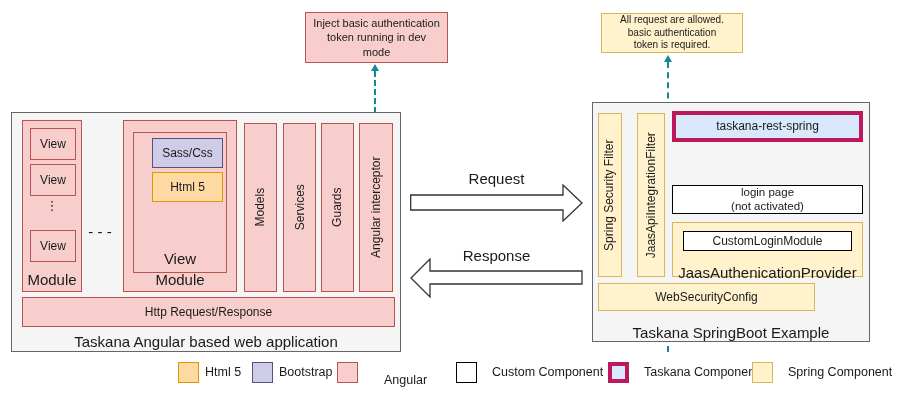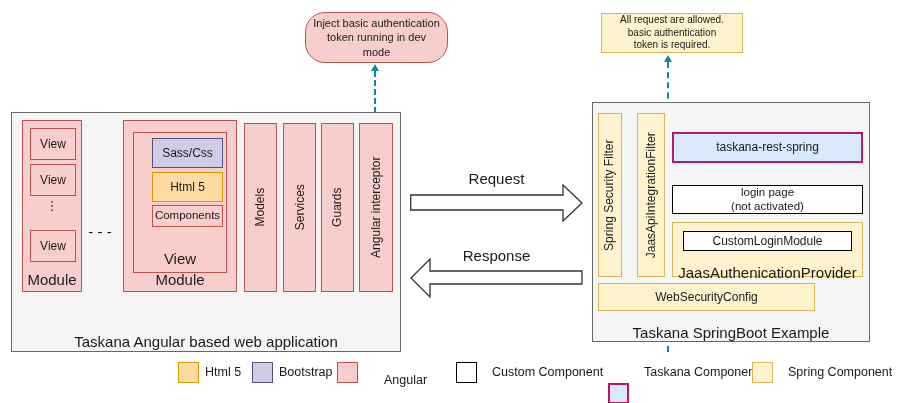--- a/index.html
+++ b/index.html
@@ -5,21 +5,21 @@
   html,body{margin:0;padding:0;background:#ffffff;}
   .canvas{
     position:relative;width:900px;height:403px;overflow:hidden;
     font-family:"Liberation Sans","DejaVu Sans",sans-serif;color:#1a1a1a;
     background:#ffffff;
   }
   .box{position:absolute;box-sizing:border-box;display:flex;align-items:center;
        justify-content:center;text-align:center;font-size:12px;line-height:1.2;}
   .pink{background:#f8cecc;border:1px solid #b85450;}
   .yellow{background:#fff2cc;border:1px solid #d6b656;}
-  .blue{background:#dae8fc;border:2px solid #be185d;margin-top:21px;}
+  .blue{background:#dae8fc;border:4px solid #be185d;}
   .whiteb{background:#ffffff;border:1px solid #000000;}
   .orange{background:#ffd9a3;border:1px solid #d79b00;}
   .purple{background:#cecce6;border:1px solid #56517e;}
   .gray{background:#f5f5f5;border:1px solid #666666;}
   .label{position:absolute;box-sizing:border-box;text-align:center;font-size:15px;}
   .note{font-size:11px;line-height:1.28;padding:2px;}
   .note span{display:block;}
   .vcol .rot{transform:rotate(-90deg);white-space:nowrap;font-size:12px;}
   .dash-v{position:absolute;width:0;border-left:2px dashed #18859a;}
   .arrow-up{position:absolute;width:0;height:0;
@@ -29,21 +29,21 @@
   .block-arrow polygon{fill:#ffffff;stroke:#333333;stroke-width:1.3;}
   .swatch{position:absolute;width:21px;height:21px;box-sizing:border-box;}
   .legend-label{position:absolute;font-size:12.5px;}
   .vdots{font-size:13px;letter-spacing:0;line-height:0.55;}
 </style>
 </head>
 <body>
 
 <div class="canvas">
 
-  <div class="box pink note" style="left:305px;top:12px;width:143px;height:51px;flex-direction:column;border-radius:20px;">
+  <div class="box pink note" style="left:305px;top:12px;width:143px;height:51px;flex-direction:column;">
     <span>Inject basic authentication</span>
     <span>token running in dev</span>
     <span>mode</span>
   </div>
   <div class="box yellow note" style="left:601px;top:13px;width:142px;height:40px;flex-direction:column;font-size:10px;">
     <span>All request are allowed.</span>
     <span>basic authentication</span>
     <span>token is required.</span>
   </div>
 
@@ -70,39 +70,39 @@
   <div class="label" style="left:84px;top:223px;width:32px;">- - -</div>
 
   <div class="box pink" style="left:123px;top:120px;width:114px;height:172px;"></div>
   <div class="box pink" style="left:133px;top:132px;width:94px;height:141px;"></div>
   <div class="box purple" style="left:152px;top:138px;width:71px;height:30px;">
     <span>Sass/Css</span>
   </div>
   <div class="box orange" style="left:152px;top:172px;width:71px;height:30px;">
     <span>Html 5</span>
   </div>
-  <div class="box pink" style="left:152px;top:205px;width:71px;height:22px;font-size:11.5px;">
-    <span>Components</span>
-  </div>
   <div class="label" style="left:133px;top:250px;width:94px;">View</div>
   <div class="label" style="left:123px;top:271px;width:114px;">Module</div>
 
   <div class="box pink vcol" style="left:244px;top:123px;width:33px;height:169px;">
     <span class="rot">Models</span>
   </div>
   <div class="box pink vcol" style="left:283px;top:123px;width:33px;height:169px;">
     <span class="rot">Services</span>
   </div>
   <div class="box pink vcol" style="left:321px;top:123px;width:33px;height:169px;">
     <span class="rot">Guards</span>
   </div>
   <div class="box pink vcol" style="left:359px;top:123px;width:34px;height:169px;">
     <span class="rot">Angular interceptor</span>
   </div>
 
+  <div class="box pink" style="left:22px;top:297px;width:373px;height:30px;">
+    <span>Http Request/Response</span>
+  </div>
   <div class="label" style="left:11px;top:333px;width:390px;">Taskana Angular based web application</div>
 
   <div class="label" style="left:410px;top:170px;width:173px;">Request</div>
   <svg class="block-arrow" style="left:410px;top:184px;" width="173" height="38">
     <polygon points="0.7,11 153,11 153,1 172,19 153,37 153,26 0.7,26"></polygon>
   </svg>
   <div class="label" style="left:410px;top:247px;width:173px;">Response</div>
   <svg class="block-arrow" style="left:410px;top:258px;" width="173" height="41">
     <polygon points="172,13 20,13 20,1 1,20 20,39 20,26 172,26"></polygon>
   </svg>

